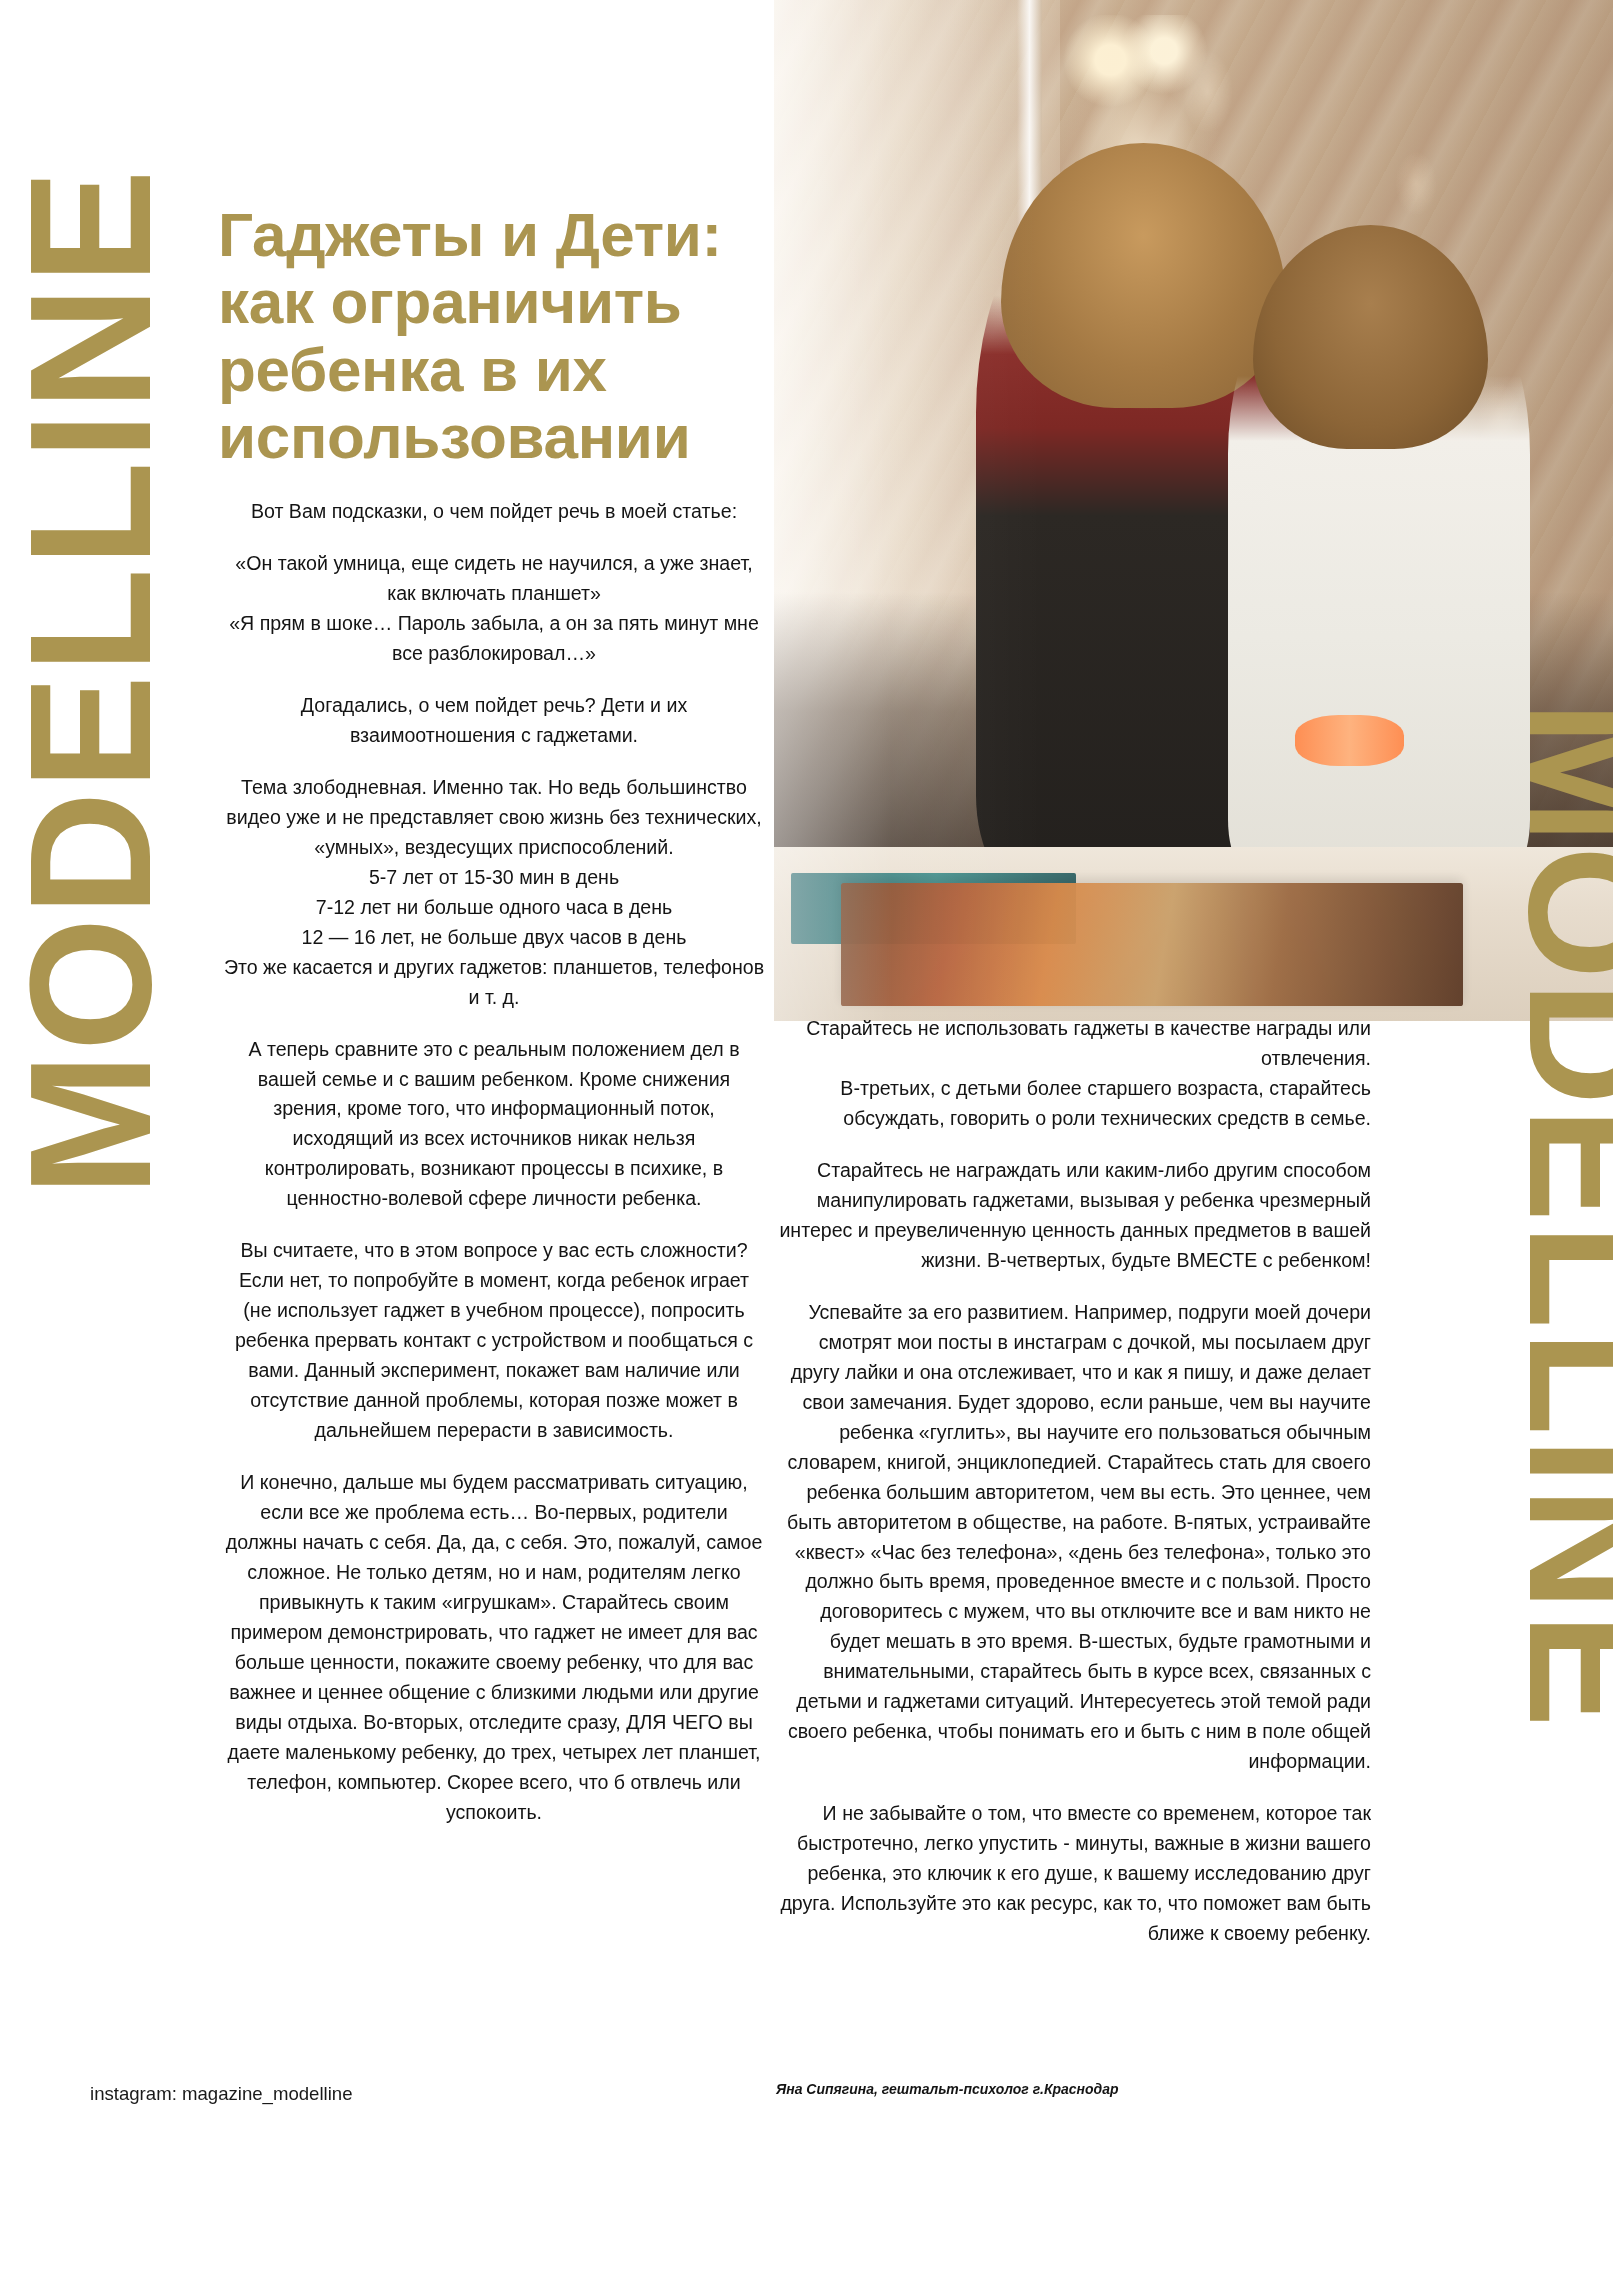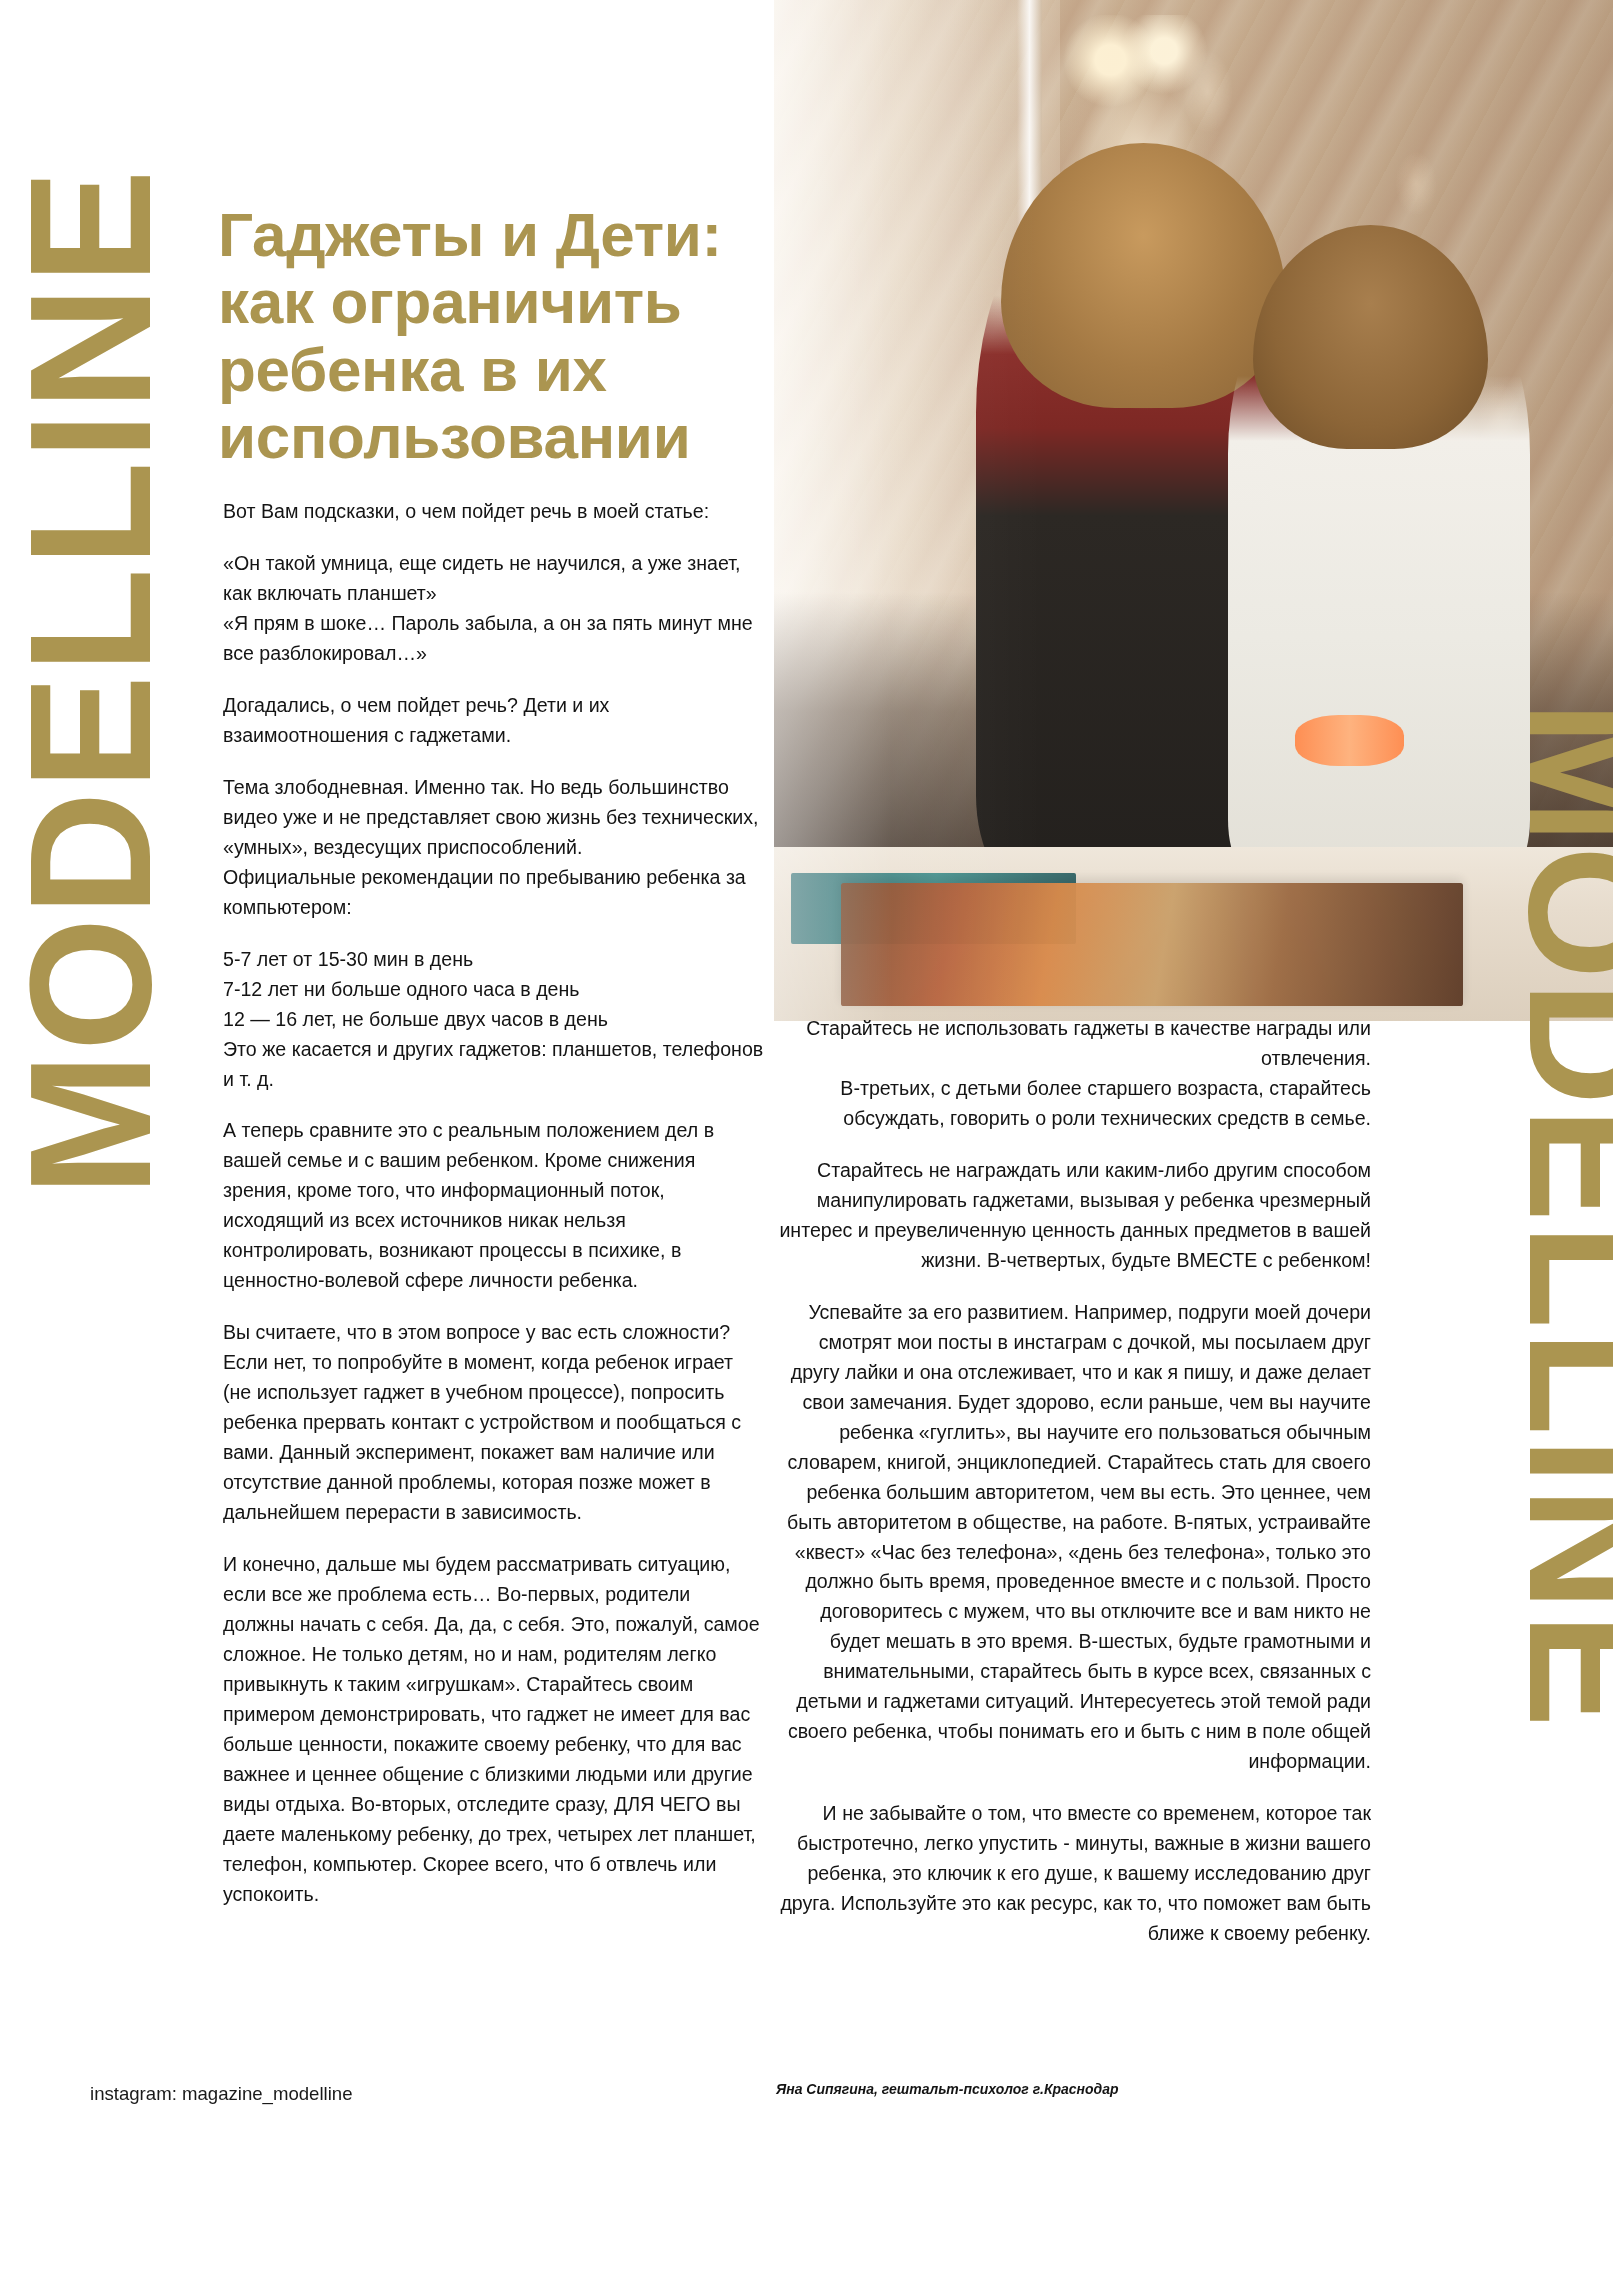--- a/index.html
+++ b/index.html
@@ -177,21 +177,21 @@
     letter-spacing: -0.005em;
   }
 
   
   .col {
     position: absolute;
     font-size: 19.6px;
     line-height: 1.53;
     color: #141414;
   }
-  .col-left  { left: 223px;  top: 497px;  width: 542px; }
+  .col-left  { left: 223px;  top: 497px;  width: 542px; text-align: center; }
   .col-right { left: 775px; top: 1014px; width: 596px; text-align: right; }
 
   .col p { margin: 0 0 22px 0; }
   .col p.tight { margin-bottom: 0; }
 
   
   .footer-handle {
     position: absolute;
     left: 90px;
     top: 2083px;
@@ -246,21 +246,20 @@
 
   <div class="col col-left">
     <p>Вот Вам подсказки, о чем пойдет речь в моей статье:</p>
 
     <p class="tight">«Он такой умница, еще сидеть не научился, а уже знает, как включать планшет»</p>
     <p>«Я прям в шоке… Пароль забыла, а он за пять минут мне все разблокировал…»</p>
 
     <p>Догадались, о чем пойдет речь? Дети и их взаимоотношения с гаджетами.</p>
 
     <p class="tight">Тема злободневная. Именно так. Но ведь большинство видео уже и не представляет свою жизнь без технических, «умных», вездесущих приспособлений.</p>
-    <p>Официальные рекомендации по пребыванию ребенка за компьютером:</p>
 
     <p class="tight">5-7 лет от 15-30 мин в день</p>
     <p class="tight">7-12 лет ни больше одного часа в день</p>
     <p class="tight">12 — 16 лет, не больше двух часов в день</p>
     <p>Это же касается и других гаджетов: планшетов, телефонов и т. д.</p>
 
     <p>А теперь сравните это с реальным положением дел в вашей семье и с вашим ребенком. Кроме снижения зрения, кроме того, что информационный поток, исходящий из всех источников никак нельзя контролировать, возникают процессы в психике, в ценностно-волевой сфере личности ребенка.</p>
     <p>Вы считаете, что в этом вопросе у вас есть сложности? Если нет, то попробуйте в момент, когда ребенок играет (не использует гаджет в учебном процессе), попросить ребенка прервать контакт с устройством и пообщаться с вами. Данный эксперимент, покажет вам наличие или отсутствие данной проблемы, которая позже может в дальнейшем перерасти в зависимость.</p>
     <p>И конечно, дальше мы будем рассматривать ситуацию, если все же проблема есть… Во-первых, родители должны начать с себя. Да, да, с себя. Это, пожалуй, самое сложное. Не только детям, но и нам, родителям легко привыкнуть к таким «игрушкам». Старайтесь своим примером демонстрировать, что гаджет не имеет для вас больше ценности, покажите своему ребенку, что для вас важнее и ценнее общение с близкими людьми или другие виды отдыха. Во-вторых, отследите сразу, ДЛЯ ЧЕГО вы даете маленькому ребенку, до трех, четырех лет планшет, телефон, компьютер. Скорее всего, что б отвлечь или успокоить.</p>
   </div>

